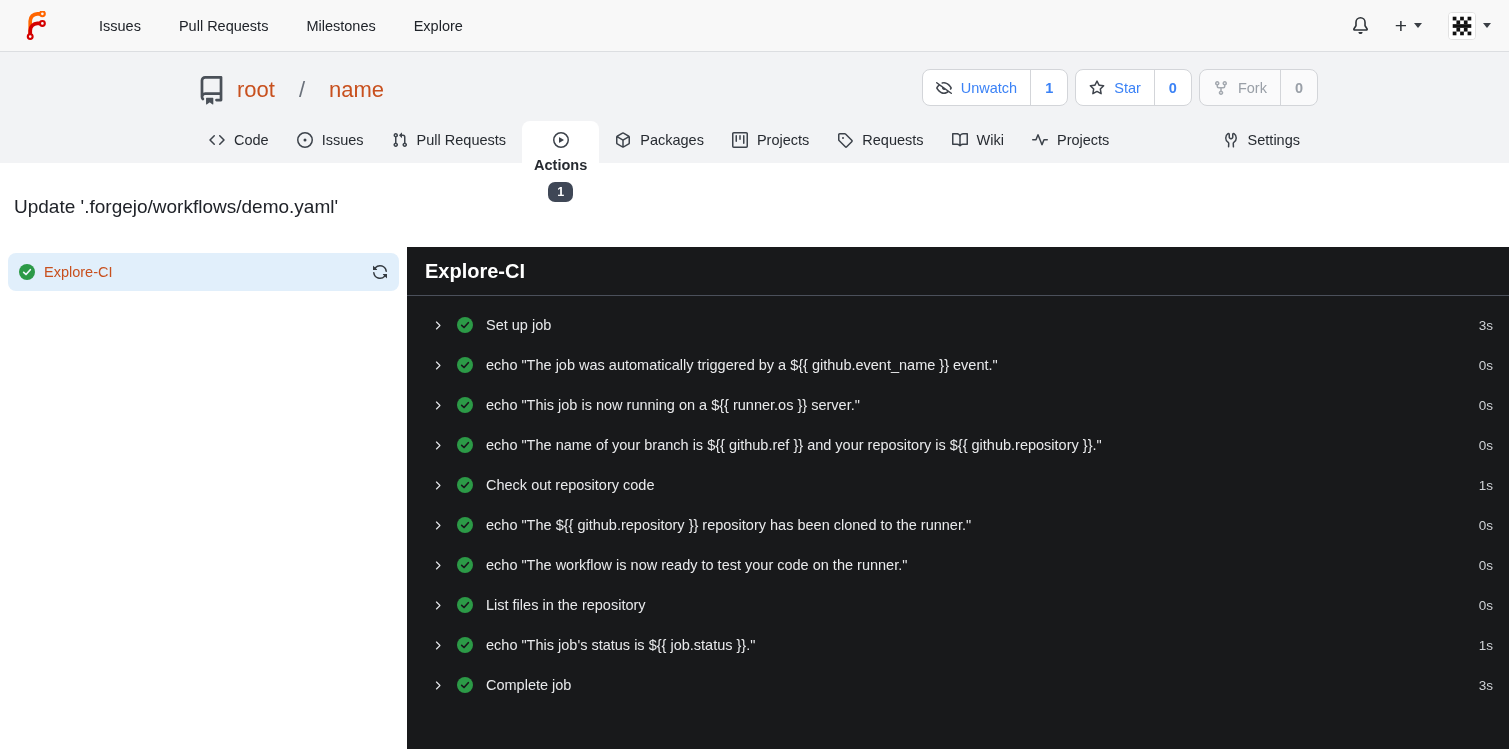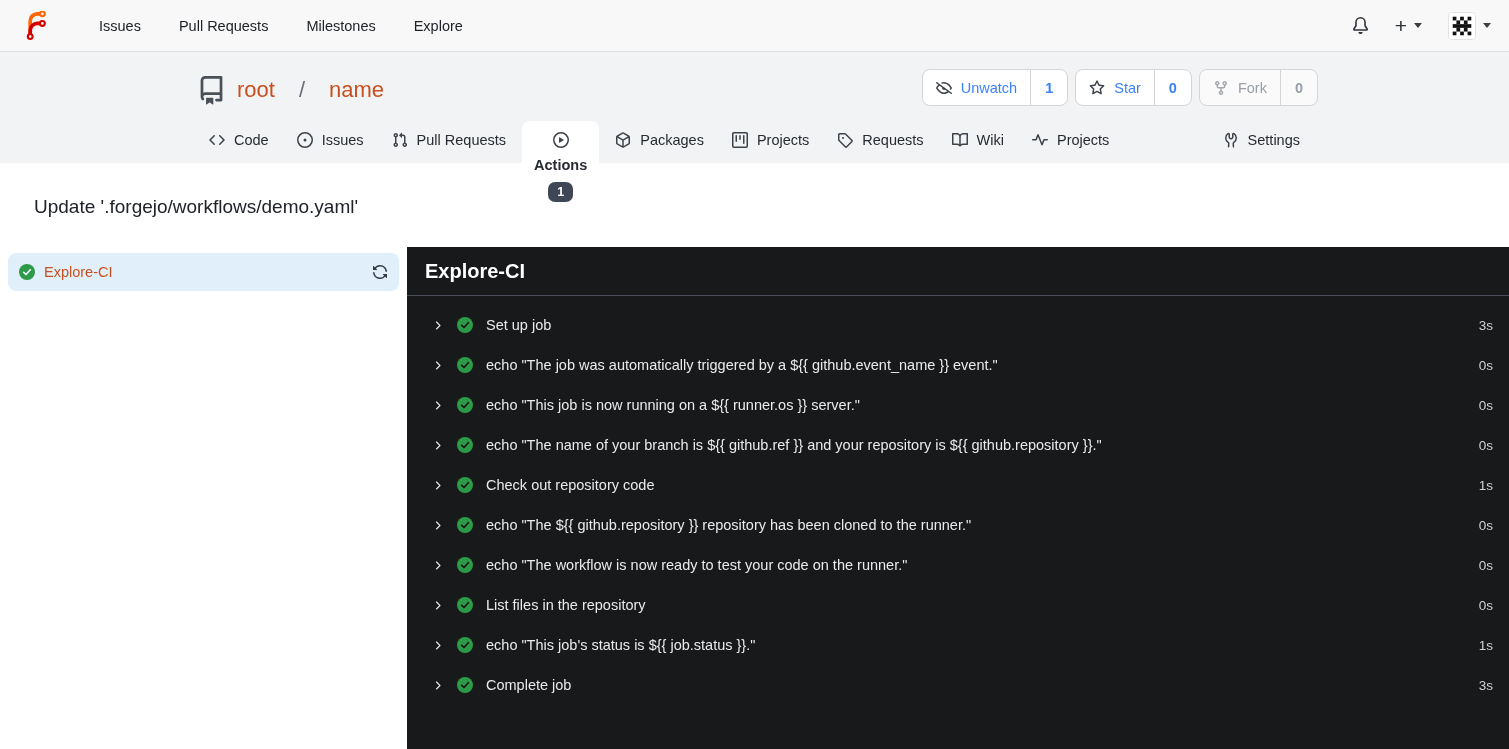--- a/index.html
+++ b/index.html
@@ -61,21 +61,21 @@
   }
   .tab .oct { color: #3d434b; }
   .tab.active { background: #ffffff; font-weight: 700; flex-direction: column; }
   .tab-settings { margin-left: auto; }
   .badge {
     background: #3f4756; color: #ffffff; font-size: 12.5px; font-weight: 600;
     padding: 2.5px 9px; border-radius: 7px; line-height: 1.2;
   }
 
   
-  .run-title { font-size: 19px; color: #202329; padding: 18px 14px 16px; line-height: 25px; font-weight: 400; margin-left: 20px; }
+  .run-title { font-size: 19px; color: #202329; padding: 18px 14px 16px; line-height: 25px; font-weight: 400; }
   .content { display: flex; height: 527px; }
 
   .jobs-sidebar { width: 407px; flex: none; padding: 6px 8px; background: #ffffff; }
   .job-item {
     height: 38px; display: flex; align-items: center; gap: 9px; padding: 0 11px;
     background: #e1effb; border-radius: 8px; font-size: 14.5px; cursor: pointer;
   }
   .job-name { color: #c8501e; }
   .job-sync { margin-left: auto; color: #343a40; cursor: pointer; }
 

